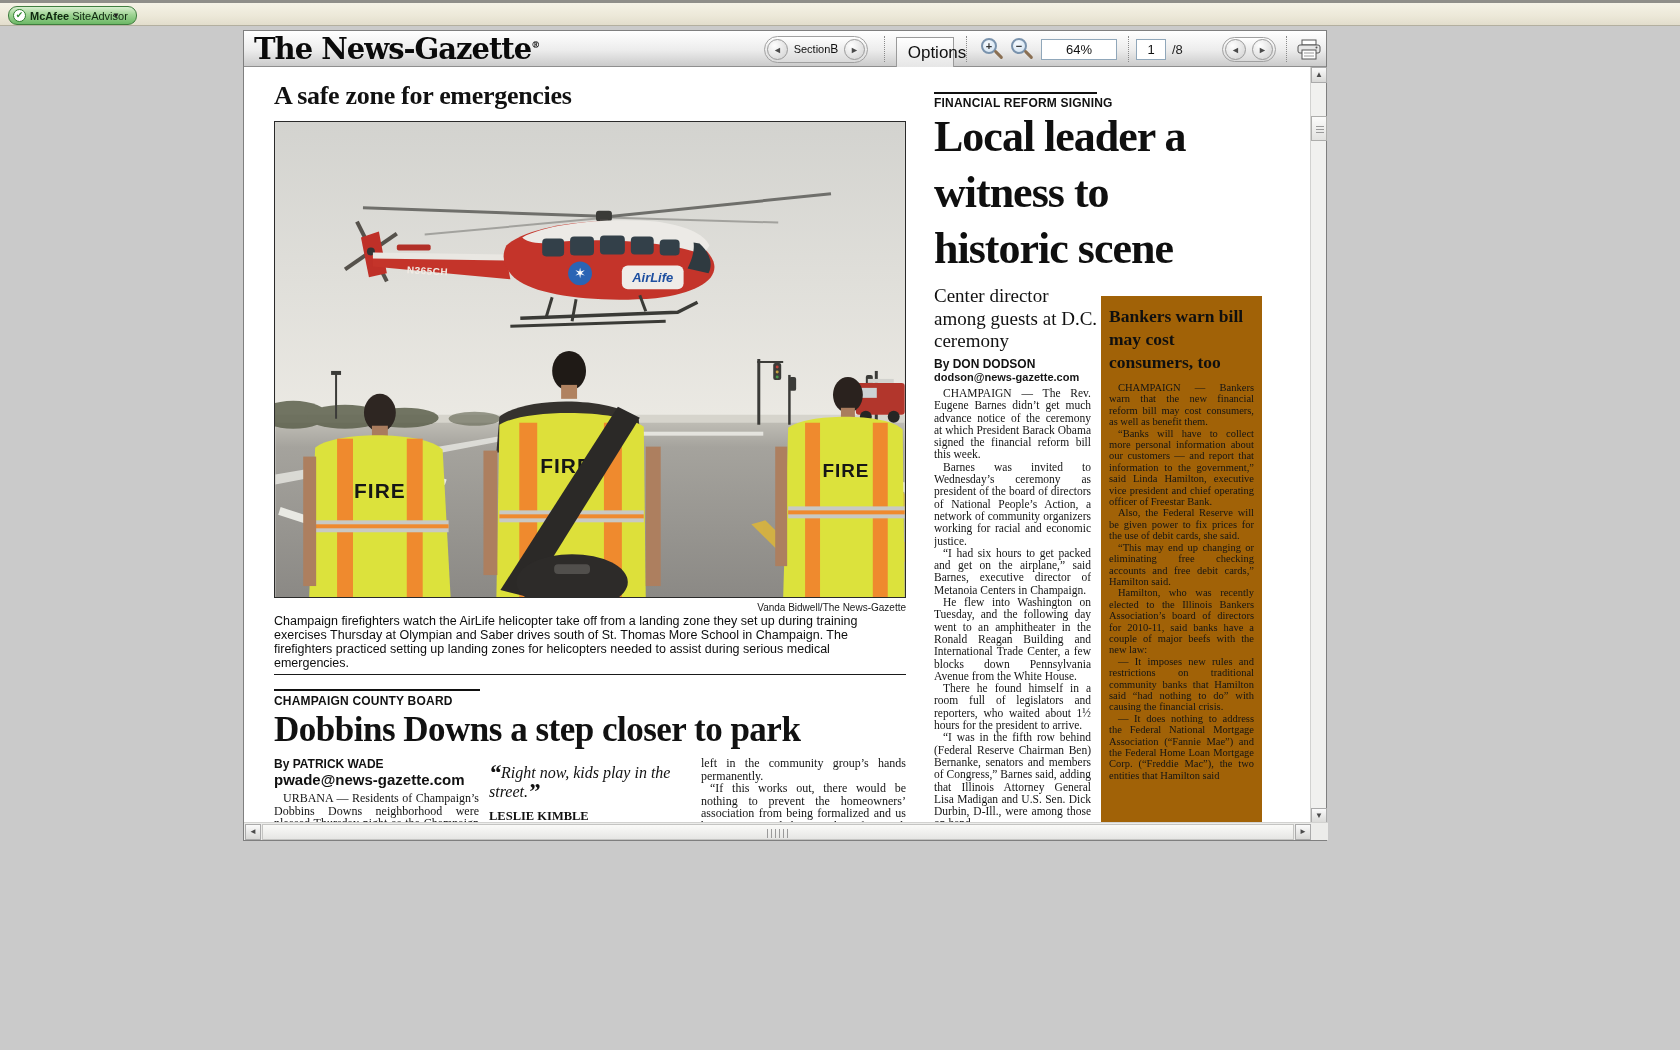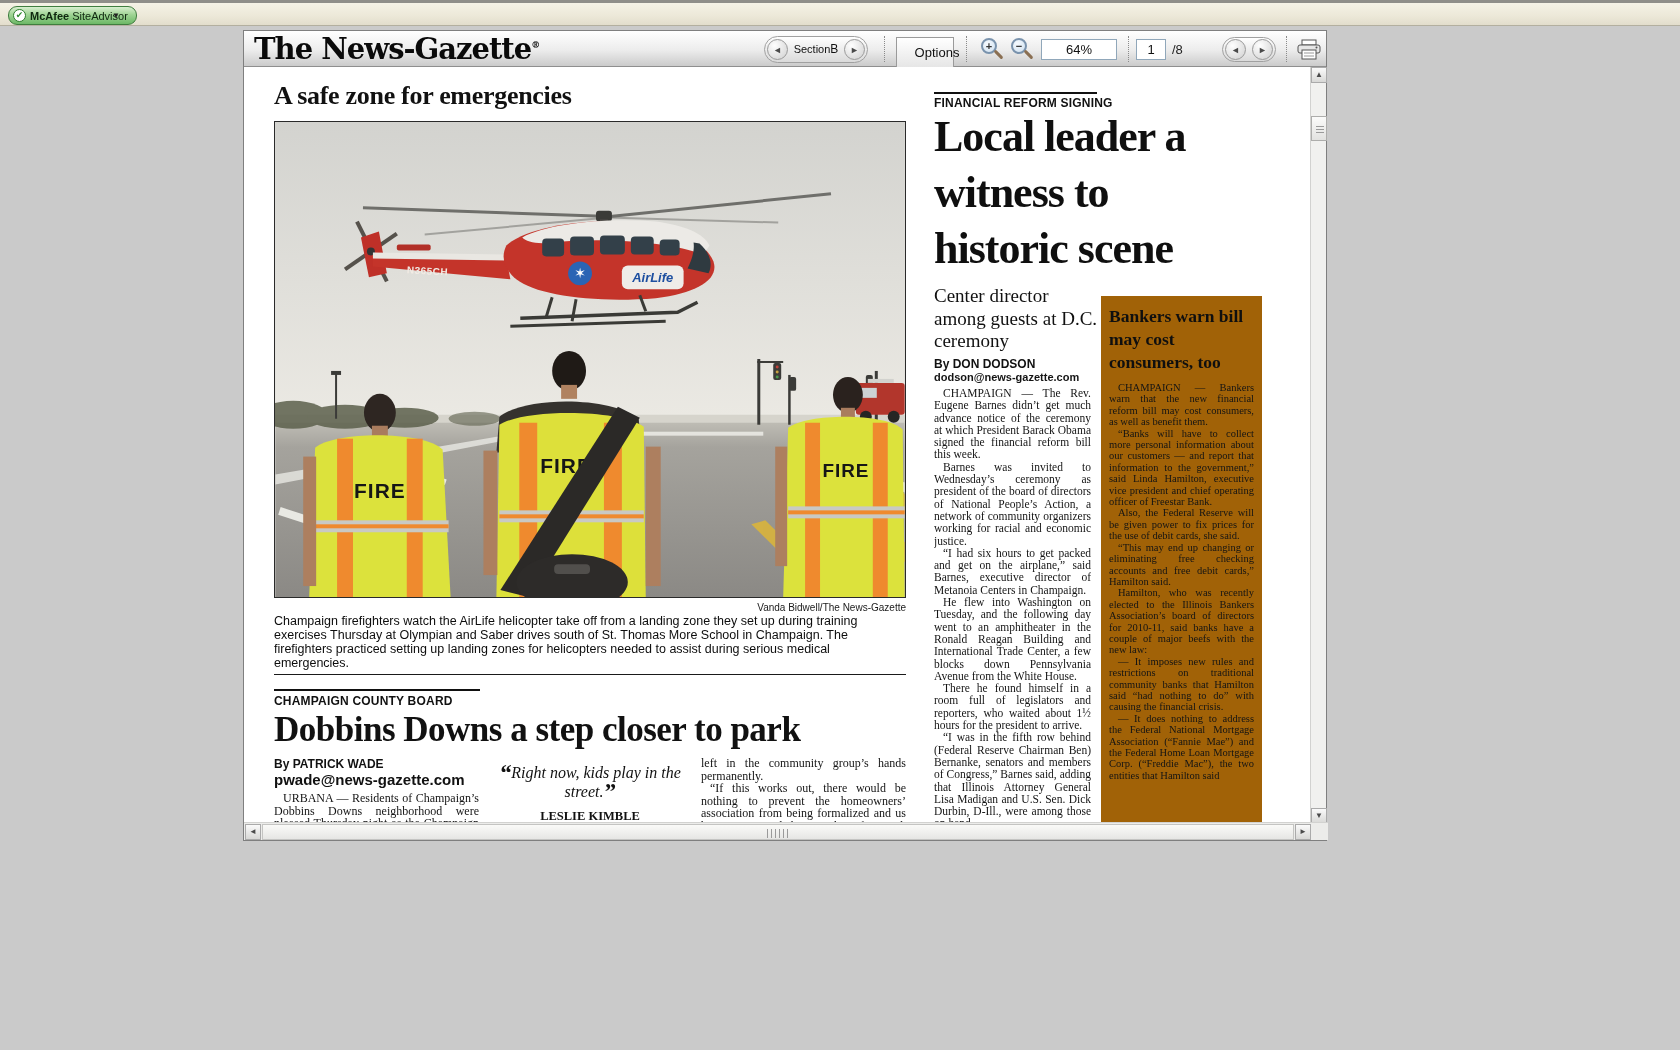--- a/index.html
+++ b/index.html
@@ -39,21 +39,21 @@
   .circle-btn { width:21px; height:21px; border-radius:50%; border:1px solid #9a9a9a;
     background:radial-gradient(circle at 35% 30%,#ffffff,#cfcfcf); color:#4a4a4a;
     font-size:9px; display:flex; align-items:center; justify-content:center; cursor:pointer; }
   .section-pill { left:520px; top:5px; width:104px; height:27px; }
   .section-labels { display:flex; flex-direction:row; align-items:center; line-height:11px; }
   .section-word { font-size:11px; color:#111; }
   .section-letter { font-size:12px; color:#111; }
 
   .options-btn { position:absolute; left:652px; top:6px; width:58px; height:31px;
     border:1px solid #9a9a9a; background:linear-gradient(180deg,#ffffff,#e6e6e6);
-    font-size:13px; color:#111; display:flex; align-items:center; justify-content:center; cursor:pointer;padding-left:24px; }
+    font-size:17px; color:#111; display:flex; align-items:center; justify-content:center; cursor:pointer;padding-left:24px; }
 
   .mag { position:absolute; top:7px; width:26px; height:26px; cursor:pointer; }
   .mag-glass { position:absolute; left:1px; top:0; width:16px; height:16px; border:2px solid #7a93ad;
     border-radius:50%; background:radial-gradient(circle at 35% 30%,#f5faff,#cfe0ef);
     font-size:11px; font-weight:bold; color:#333; display:flex; align-items:center; justify-content:center; }
   .mag-handle { position:absolute; left:13px; top:15px; width:11px; height:3px;
     background:#8a6f52; transform:rotate(45deg); border-radius:2px; }
 
   .tb-input { position:absolute; border:1px solid #90a7ba; background:#fff;
     font-size:13px; color:#111; text-align:center; font-family:inherit; }
@@ -100,21 +100,21 @@
   .photo-caption { position:absolute; left:0; top:547px; width:632px;
     font-size:12.5px; line-height:14px; color:#0d0d0d; }
 
   .rule-full { position:absolute; left:0; top:607px; width:632px; height:1px; background:#1a1a1a; }
   .kicker-rule-1 { position:absolute; left:0; top:622px; width:206px; height:2px; background:#111; }
   .kicker { font-weight:bold; font-size:12px; letter-spacing:0.2px; color:#111; }
   .kicker-1 { position:absolute; left:0; top:627px; }
   .county-headline { position:absolute; left:0; top:643px; width:632px; font-family:"Liberation Serif",serif;
     font-weight:bold; font-size:35px; letter-spacing:-0.5px; color:#111; white-space:nowrap; }
   .county-cols { position:absolute; left:0; top:690px; width:632px; display:flex; gap:10px; }
-  .ccol1 { width:205px; }  .ccol2 { width:202px; text-align:center; }  .ccol3 { width:205px; }
+  .ccol1 { width:205px; }  .ccol2 { width:202px; text-align:left; }  .ccol3 { width:205px; }
   .byline { font-weight:bold; font-size:12px; color:#111; }
   .byline-email { font-weight:bold; font-size:15px; color:#111; margin-bottom:4px; }
   .body-copy p { font-family:"Liberation Serif",serif; font-size:12px; line-height:12.6px;
     text-align:justify; text-indent:9px; color:#141414; }
   .ccol3 p:first-child { text-indent:0; }
   .pullquote { padding-top:6px; font-family:"Liberation Serif",serif; }
   .pq-text { font-style:italic; font-size:16px; line-height:19px; color:#111; }
   .pq-mark { font-weight:bold; font-size:24px; color:#111; line-height:10px; vertical-align:-2px; }
   .pq-name { margin-top:8px; font-weight:bold; font-size:12.5px; color:#111; font-family:"Liberation Serif",serif; }
 

